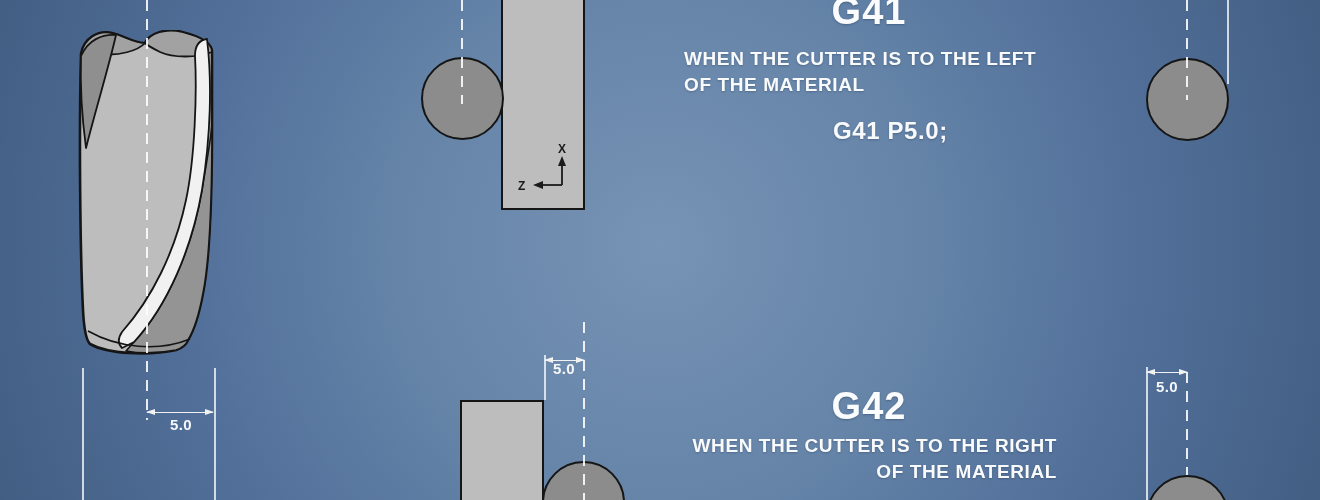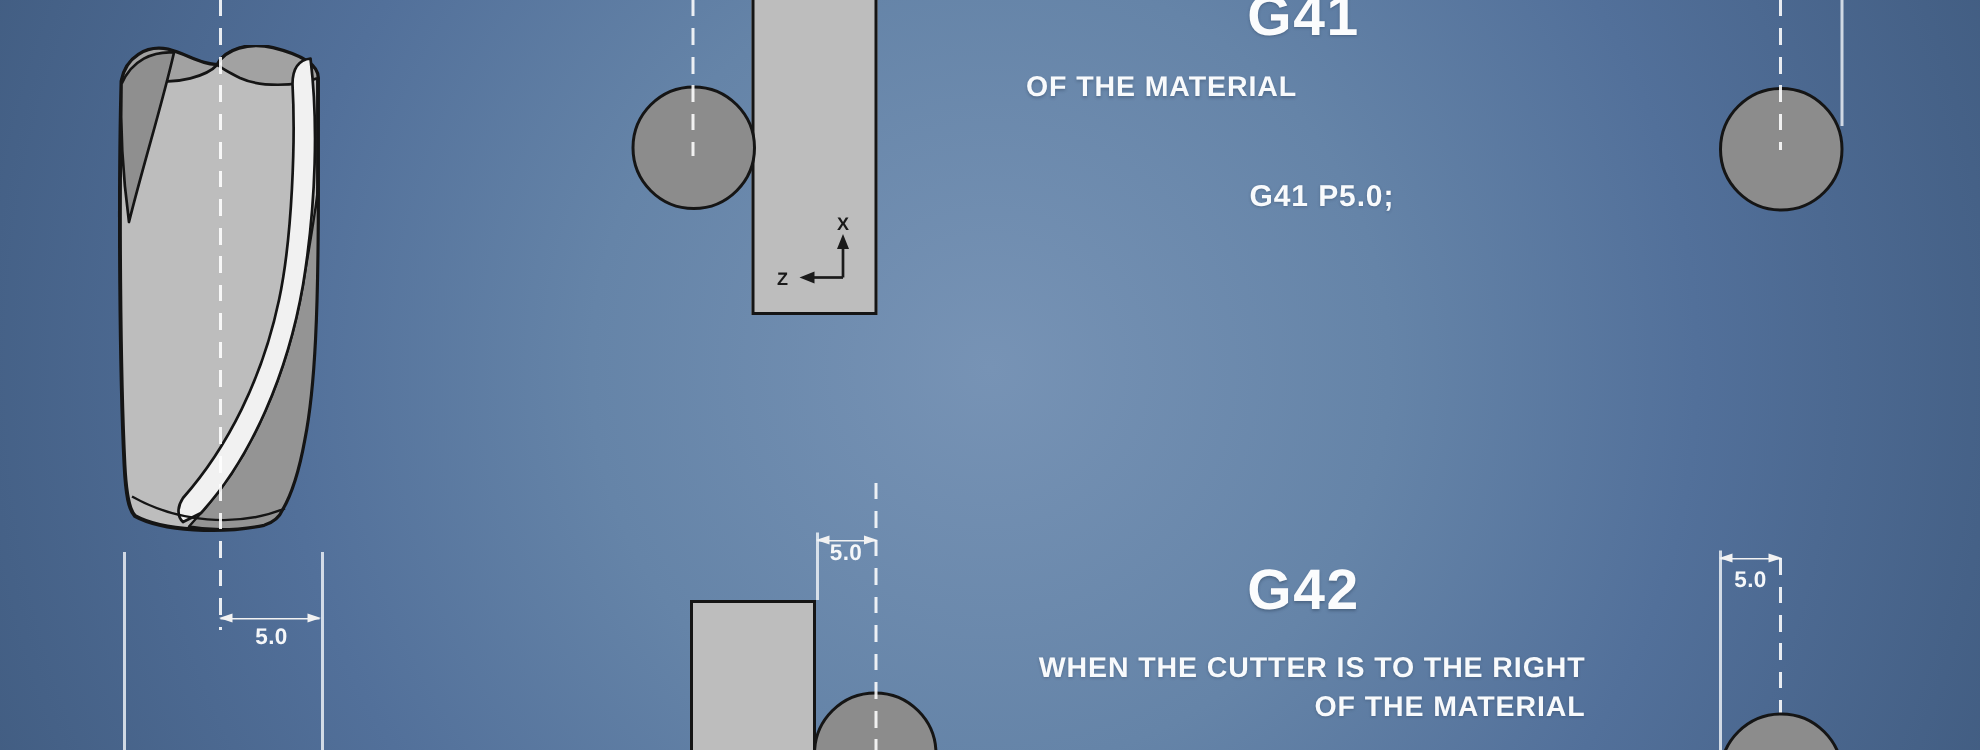--- a/index.html
+++ b/index.html
@@ -37,21 +37,21 @@
     position:absolute;width:190px;text-align:center;color:#fbfcfd;
     font-size:38px;font-weight:bold;line-height:1;letter-spacing:1px;
     text-shadow:0 1px 2px rgba(30,45,70,.35);
   }
   .desc{
     position:absolute;color:#f8fafc;font-size:19px;font-weight:bold;
     line-height:25.5px;letter-spacing:.6px;
     text-shadow:0 1px 2px rgba(30,45,70,.3);
   }
   .code{
-    position:absolute;color:#f8fafc;font-size:20px;font-weight:bold;letter-spacing:.6px;line-height:20px;
+    position:absolute;color:#f8fafc;font-size:24px;font-weight:bold;letter-spacing:.6px;line-height:20px;
     text-shadow:0 1px 2px rgba(30,45,70,.3);
   }
 </style>
 </head>
 <body>
 
 <div id="canvas">
 
   <svg class="abs" style="left:78px;top:30px;" width="137" height="327" viewBox="0 0 137 327">
 
@@ -94,39 +94,40 @@
     <line x1="50" y1="43" x2="50" y2="22" stroke="#1a1a1a" stroke-width="1.8"></line>
     <polygon points="50,14 46,24 54,24" fill="#1a1a1a"></polygon>
     <line x1="50" y1="43" x2="29" y2="43" stroke="#1a1a1a" stroke-width="1.8"></line>
     <polygon points="21,43 31,39 31,47" fill="#1a1a1a"></polygon>
     <text x="46" y="11" font-size="12" font-weight="bold" fill="#1a1a1a" font-family="Liberation Sans, sans-serif">X</text>
     <text x="6" y="48" font-size="12" font-weight="bold" fill="#1a1a1a" font-family="Liberation Sans, sans-serif">Z</text>
   </svg>
 
   <div class="title" style="left:774px;top:-8px;">G41</div>
   <div class="desc" style="left:684px;top:46px;text-align:left;">
+    <div>WHEN THE CUTTER IS TO THE LEFT</div>
     <div>OF THE MATERIAL</div>
   </div>
   <div class="code" style="left:833px;top:121px;">G41 P5.0;</div>
 
   <div class="cutter" style="left:1146px;top:58px;width:83px;height:83px;"></div>
   <div class="dash" style="left:1185.5px;top:0;height:100px;"></div>
   <div class="ext" style="left:1227px;top:0;height:84px;width:2px;"></div>
 
   <div class="dim-label" style="left:542px;top:335px;">5.0</div>
   <div class="dim" style="left:545px;top:360px;width:39px;">
     <i class="ah l"></i>
     <i class="ah r"></i>
   </div>
   <div class="ext" style="left:544px;top:355px;height:45px;"></div>
   <div class="material" style="left:460px;top:400px;width:84px;height:105px;"></div>
   <div class="cutter" style="left:542px;top:461px;width:83px;height:83px;"></div>
   <div class="dash" style="left:582.5px;top:322px;height:178px;"></div>
 
-  <div class="title" style="left:774px;top:375px;">G42</div>
+  <div class="title" style="left:774px;top:387px;">G42</div>
   <div class="desc" style="right:263px;top:433px;text-align:right;">
     <div>WHEN THE CUTTER IS TO THE RIGHT</div>
     <div>OF THE MATERIAL</div>
   </div>
 
   <div class="dim-label" style="left:1145px;top:353px;">5.0</div>
   <div class="dim" style="left:1147px;top:372px;width:40px;">
     <i class="ah l"></i>
     <i class="ah r"></i>
   </div>

